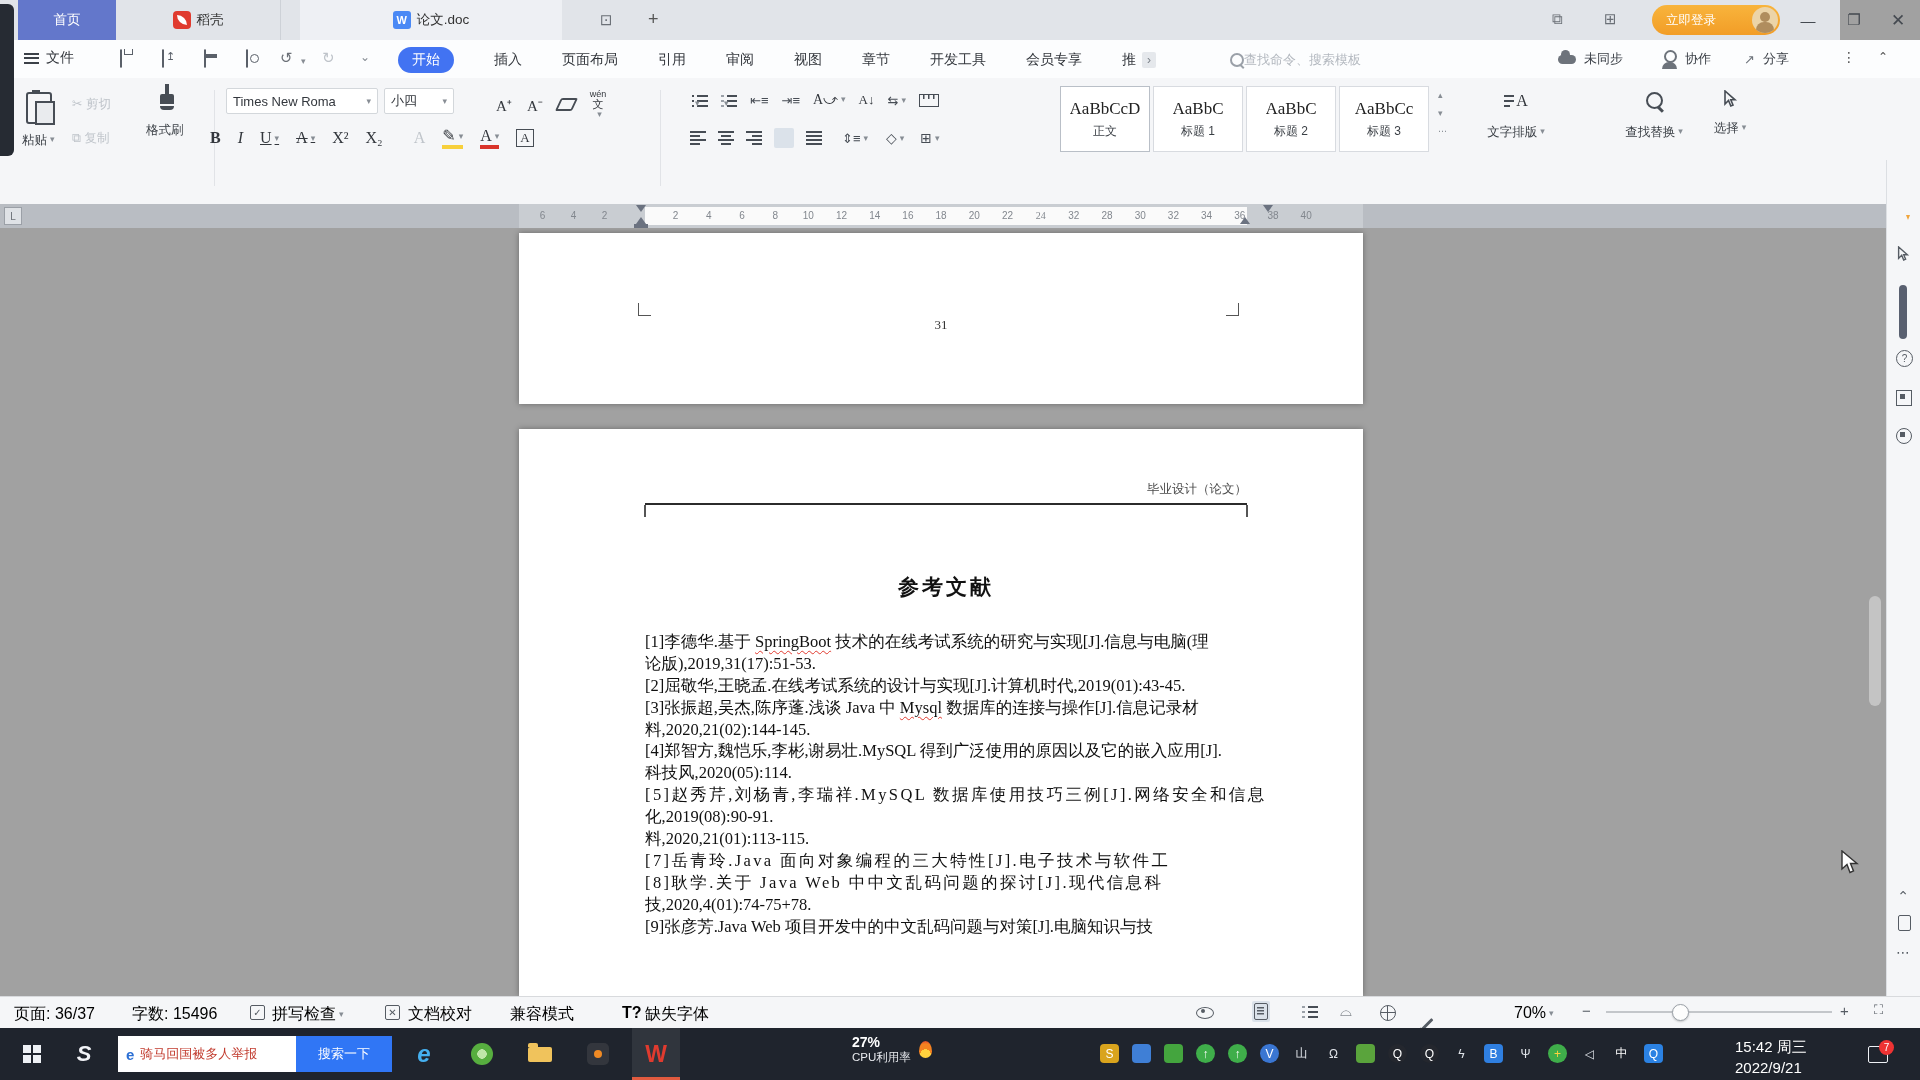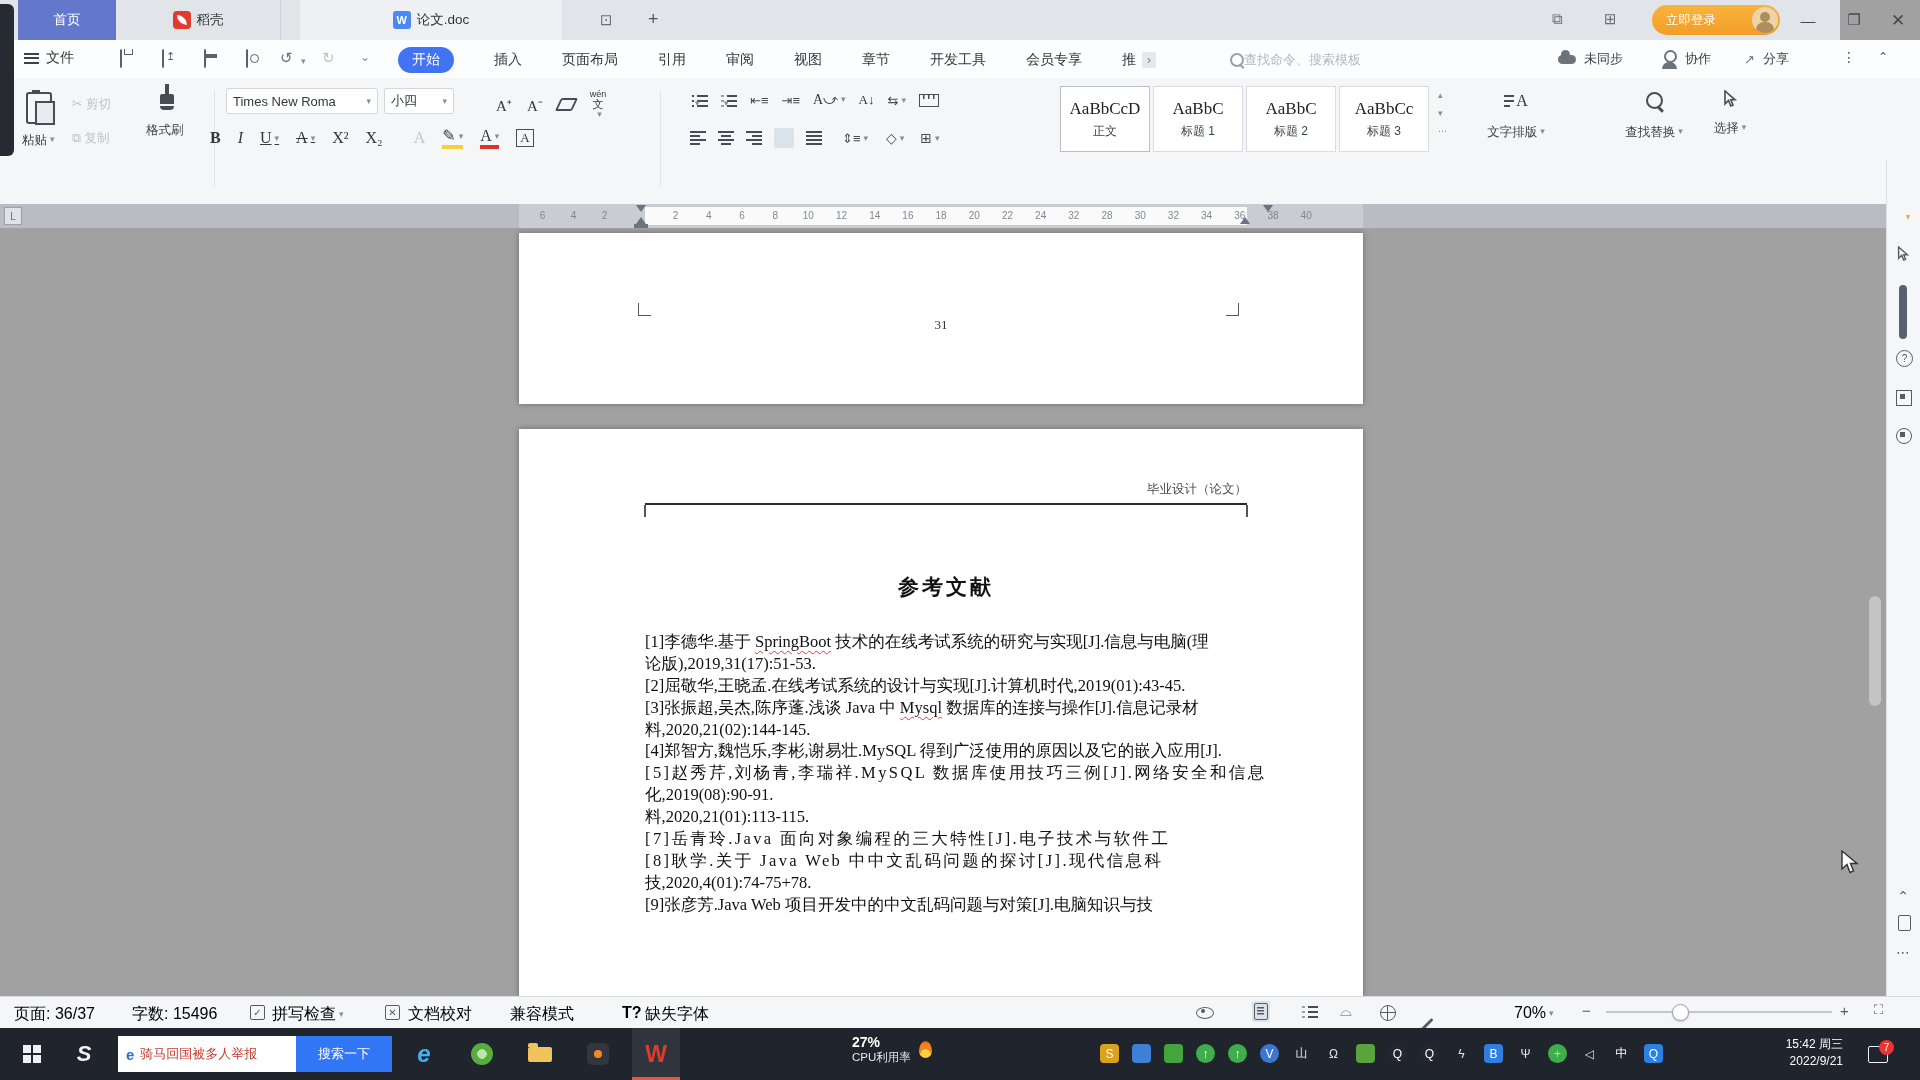--- a/index.html
+++ b/index.html
@@ -373,21 +373,21 @@
         <span style="width:33.2px;">4</span>
         <span style="width:33.2px;">6</span>
         <span style="width:33.2px;">8</span>
         <span style="width:33.2px;">10</span>
         <span style="width:33.2px;">12</span>
         <span style="width:33.2px;">14</span>
         <span style="width:33.2px;">16</span>
         <span style="width:33.2px;">18</span>
         <span style="width:33.2px;">20</span>
         <span style="width:33.2px;">22</span>
-        <span style="width:33.2px;">24</span>
+        <span style="width:33.2px;font-family:Liberation Serif, serif;">24</span>
         <span style="width:33.2px;">32</span>
         <span style="width:33.2px;">28</span>
         <span style="width:33.2px;">30</span>
         <span style="width:33.2px;">32</span>
         <span style="width:33.2px;">34</span>
         <span style="width:33.2px;">36</span>
         <span style="width:33.2px;">38</span>
         <span style="width:33.2px;">40</span>
       </div>
     <div class="ab tri-d" style="left:636px;top:1px;"></div>
@@ -414,20 +414,21 @@
       <div class="ab" style="left:125px;top:76px;width:1.5px;height:12px;background:#555;"></div>
       <div class="ab" style="left:727px;top:76px;width:1.5px;height:12px;background:#555;"></div>
       <div class="ab doc-serif" style="left:126px;top:144px;width:602px;text-align:center;font-size:21px;font-weight:bold;letter-spacing:3px;color:#111;">参考文献</div>
       <div class="ab doc-serif" style="left:126px;top:202px;width:602px;">
           <div class="doc-line">[1]李德华.基于 <span class="squiggle">SpringBoot</span> 技术的在线考试系统的研究与实现[J].信息与电脑(理</div>
           <div class="doc-line">论版),2019,31(17):51-53.</div>
           <div class="doc-line">[2]屈敬华,王晓孟.在线考试系统的设计与实现[J].计算机时代,2019(01):43-45.</div>
           <div class="doc-line">[3]张振超,吴杰,陈序蓬.浅谈 Java 中 <span class="squiggle">Mysql</span> 数据库的连接与操作[J].信息记录材</div>
           <div class="doc-line">料,2020,21(02):144-145.</div>
           <div class="doc-line">[4]郑智方,魏恺乐,李彬,谢易壮.MySQL 得到广泛使用的原因以及它的嵌入应用[J].</div>
+          <div class="doc-line">科技风,2020(05):114.</div>
           <div class="doc-line wide">[5]赵秀芹,刘杨青,李瑞祥.MySQL 数据库使用技巧三例[J].网络安全和信息</div>
           <div class="doc-line">化,2019(08):90-91.</div>
           <div class="doc-line">料,2020,21(01):113-115.</div>
           <div class="doc-line wide">[7]岳青玲.Java 面向对象编程的三大特性[J].电子技术与软件工</div>
           <div class="doc-line wide">[8]耿学.关于 Java Web 中中文乱码问题的探讨[J].现代信息科</div>
           <div class="doc-line">技,2020,4(01):74-75+78.</div>
           <div class="doc-line">[9]张彦芳.Java Web 项目开发中的中文乱码问题与对策[J].电脑知识与技</div>
         </div>
     </div>
 
@@ -536,21 +537,21 @@
       <span class="rd" style="background: rgb(36, 39, 46); color: rgb(255, 255, 255);">Q</span>
       <span style="color: rgb(223, 227, 232);">ϟ</span>
       <span class="sq" style="background: rgb(47, 127, 224); color: rgb(255, 255, 255);">B</span>
       <span style="color: rgb(223, 227, 232);">Ψ</span>
       <span class="rd" style="background: rgb(63, 174, 74); color: rgb(255, 210, 62);">+</span>
       <span style="color: rgb(223, 227, 232);">◁</span>
       <span style="color: rgb(255, 255, 255);">中</span>
       <span class="sq" style="background: rgb(43, 130, 227); color: rgb(255, 255, 255);">Q</span>
     </div>
 
-  <div class="ab" style="left:1735px;top:1036px;width:108px;text-align:right;font-size:12px;color:#fff;line-height:1.4;">
+  <div class="ab" style="left:1735px;top:1036px;width:108px;text-align:left;font-size:15px;color:#fff;line-height:1.4;">
     <div>15:42 周三</div>
     <div>2022/9/21</div>
   </div>
   <div class="ab" style="left:1868px;top:1046px;">
     <span class="acic" style="display:block;"></span>
     <span class="badge">7</span>
   </div>
 
 </div>
 

